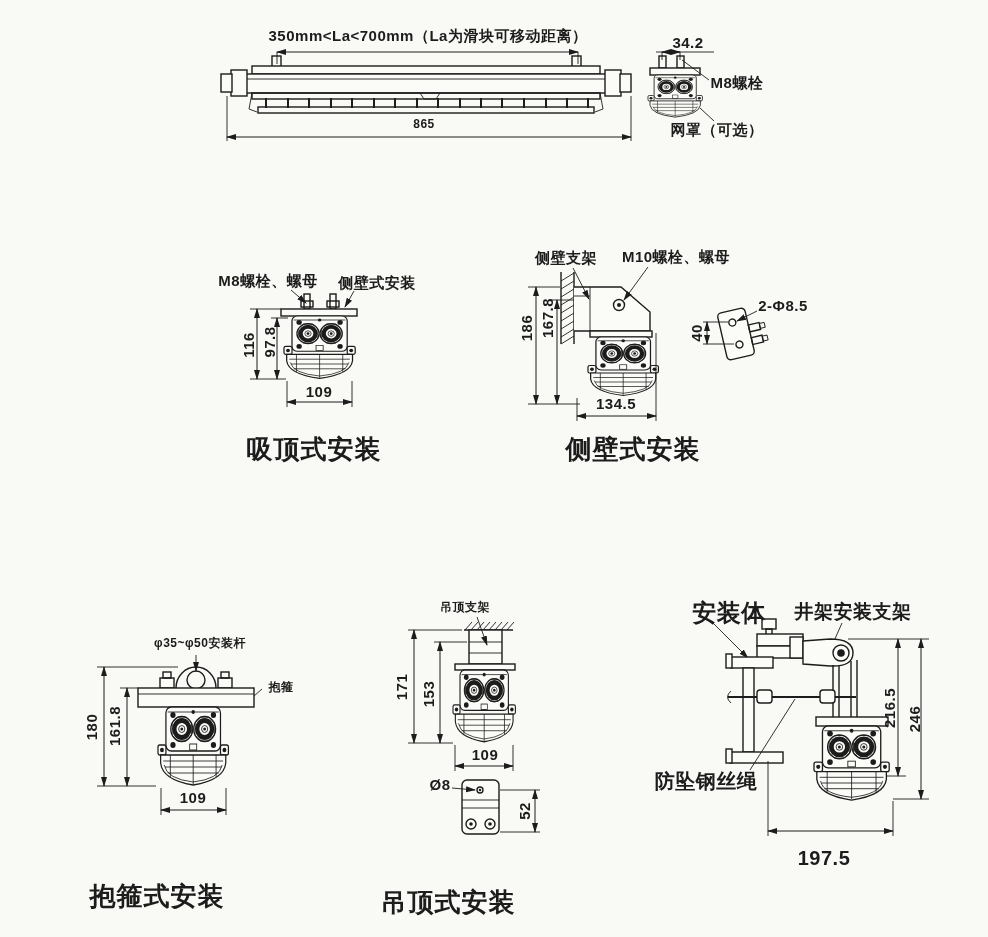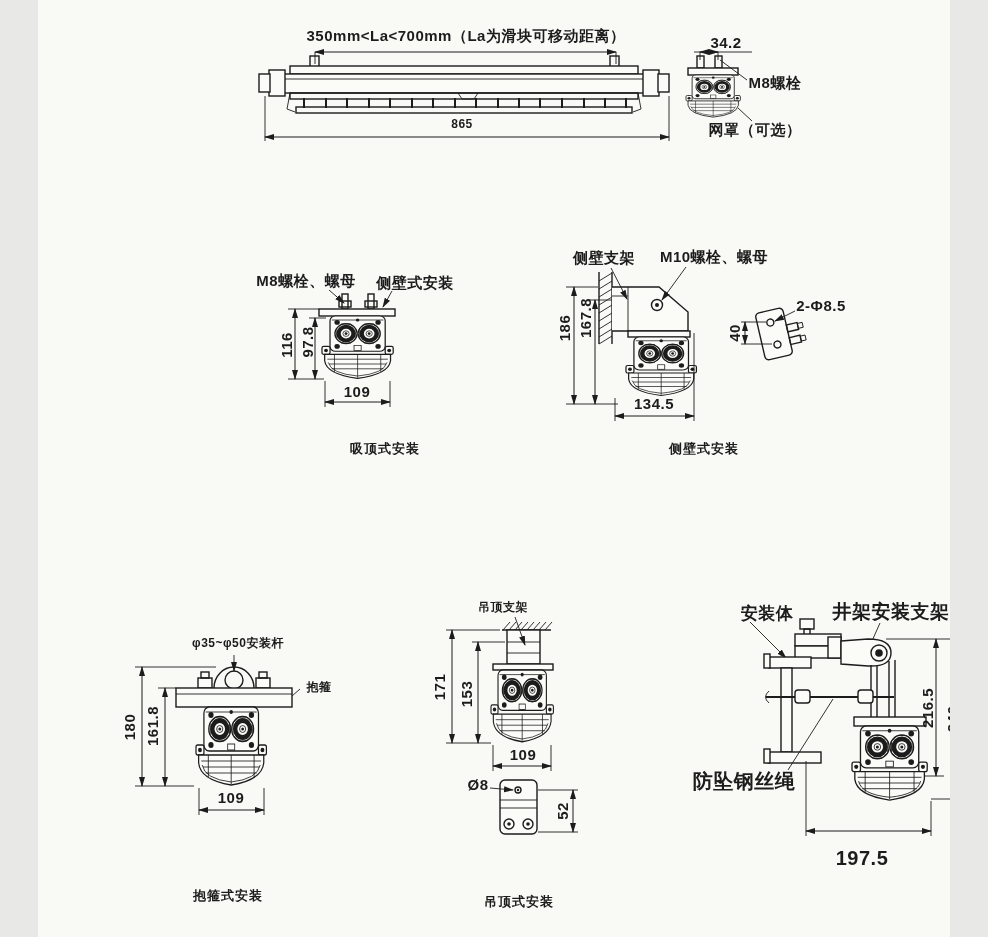--- a/index.html
+++ b/index.html
@@ -1,38 +1,38 @@
 <!DOCTYPE html>
 <html><head>
 <meta charset="utf-8">
 <style>
   html,body{margin:0;padding:0;background:#e8e8e6;}
   .canvas{
-    position:relative;width:912px;height:937px;margin:0 auto;
+    position:relative;width:988px;height:937px;margin:0 auto;
     background:#f9f9f6;overflow:hidden;
     font-family:"Liberation Sans","DejaVu Sans",sans-serif;
     color:#1c1c1c;
     text-align:right;
   }
   svg.art{position:absolute;left:0;top:0;}
   .ln{stroke:#1c1c1c;stroke-width:1.4;fill:none;}
   .lnf{stroke:#1c1c1c;stroke-width:1.4;fill:#fbfbf8;}
   .thin{stroke:#1c1c1c;stroke-width:0.9;fill:none;}
   .dim{stroke:#1c1c1c;stroke-width:1;fill:none;}
   .rib{stroke:#1c1c1c;stroke-width:2;fill:none;}
   .rope{stroke:#1c1c1c;stroke-width:2.2;fill:none;}
   .dot{fill:#1c1c1c;stroke:none;}
   .ring{fill:none;stroke:#1c1c1c;stroke-width:5;}
   .lbl{
     position:absolute;transform:translate(-50%,-50%);
     white-space:nowrap;font-size:15px;font-weight:600;letter-spacing:.5px;
   }
   .lbl.rot{transform:translate(-50%,-50%) rotate(-90deg);}
   .lbl.big{font-size:12px;font-weight:700;}
-  .lbl.cap{font-size:13px;font-weight:700;letter-spacing:1px;margin-left:33px;}
+  .lbl.cap{font-size:26px;font-weight:700;letter-spacing:1px;}
 </style>
 </head>
 <body>
 
 <div class="canvas">
 
 <svg class="art" width="988" height="937" viewBox="0 0 988 937">
   <defs>
     <marker id="arr" markerWidth="10" markerHeight="8" refX="9" refY="4" orient="auto-start-reverse" markerUnits="userSpaceOnUse">
       <path d="M0,1 L10,4 L0,7 Z" fill="#1c1c1c"></path>
@@ -292,20 +292,20 @@
 <div class="lbl cap" style="left:157px;top:896px">抱箍式安装</div>
 
 <div class="lbl big" style="left:465px;top:607px">吊顶支架</div>
 <div class="lbl rot" style="left:401px;top:687px">171</div>
 <div class="lbl rot" style="left:428px;top:694px">153</div>
 <div class="lbl" style="left:485px;top:754px">109</div>
 <div class="lbl" style="left:440px;top:784px">Ø8</div>
 <div class="lbl rot" style="left:524px;top:811px">52</div>
 <div class="lbl cap" style="left:448px;top:902px">吊顶式安装</div>
 
-<div class="lbl big" style="left:729px;top:613px;font-size:17px">安装体</div>
+<div class="lbl big" style="left:729px;top:613px;font-size:24px">安装体</div>
 <div class="lbl big" style="left:853px;top:612px;font-size:19px">井架安装支架</div>
 <div class="lbl big" style="left:706px;top:781px;font-size:20px">防坠钢丝绳</div>
 <div class="lbl rot" style="left:889px;top:708px">216.5</div>
 <div class="lbl rot" style="left:914px;top:719px">246</div>
 <div class="lbl" style="left:824px;top:858px;font-size:20px">197.5</div>
 
 </div>
 
 </body></html>

